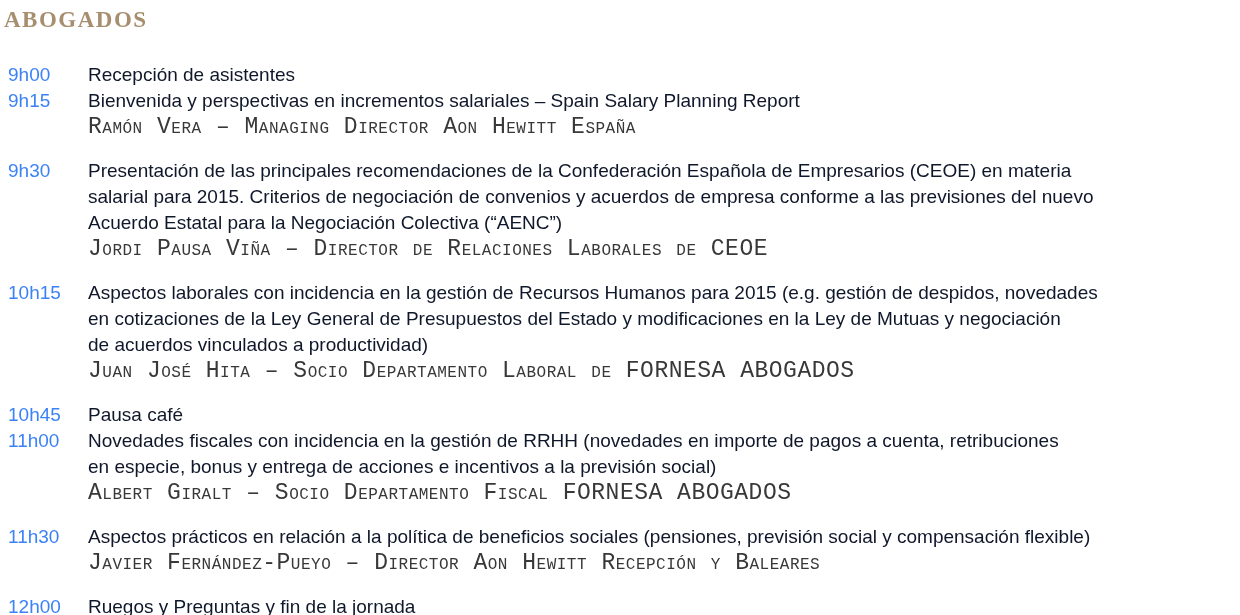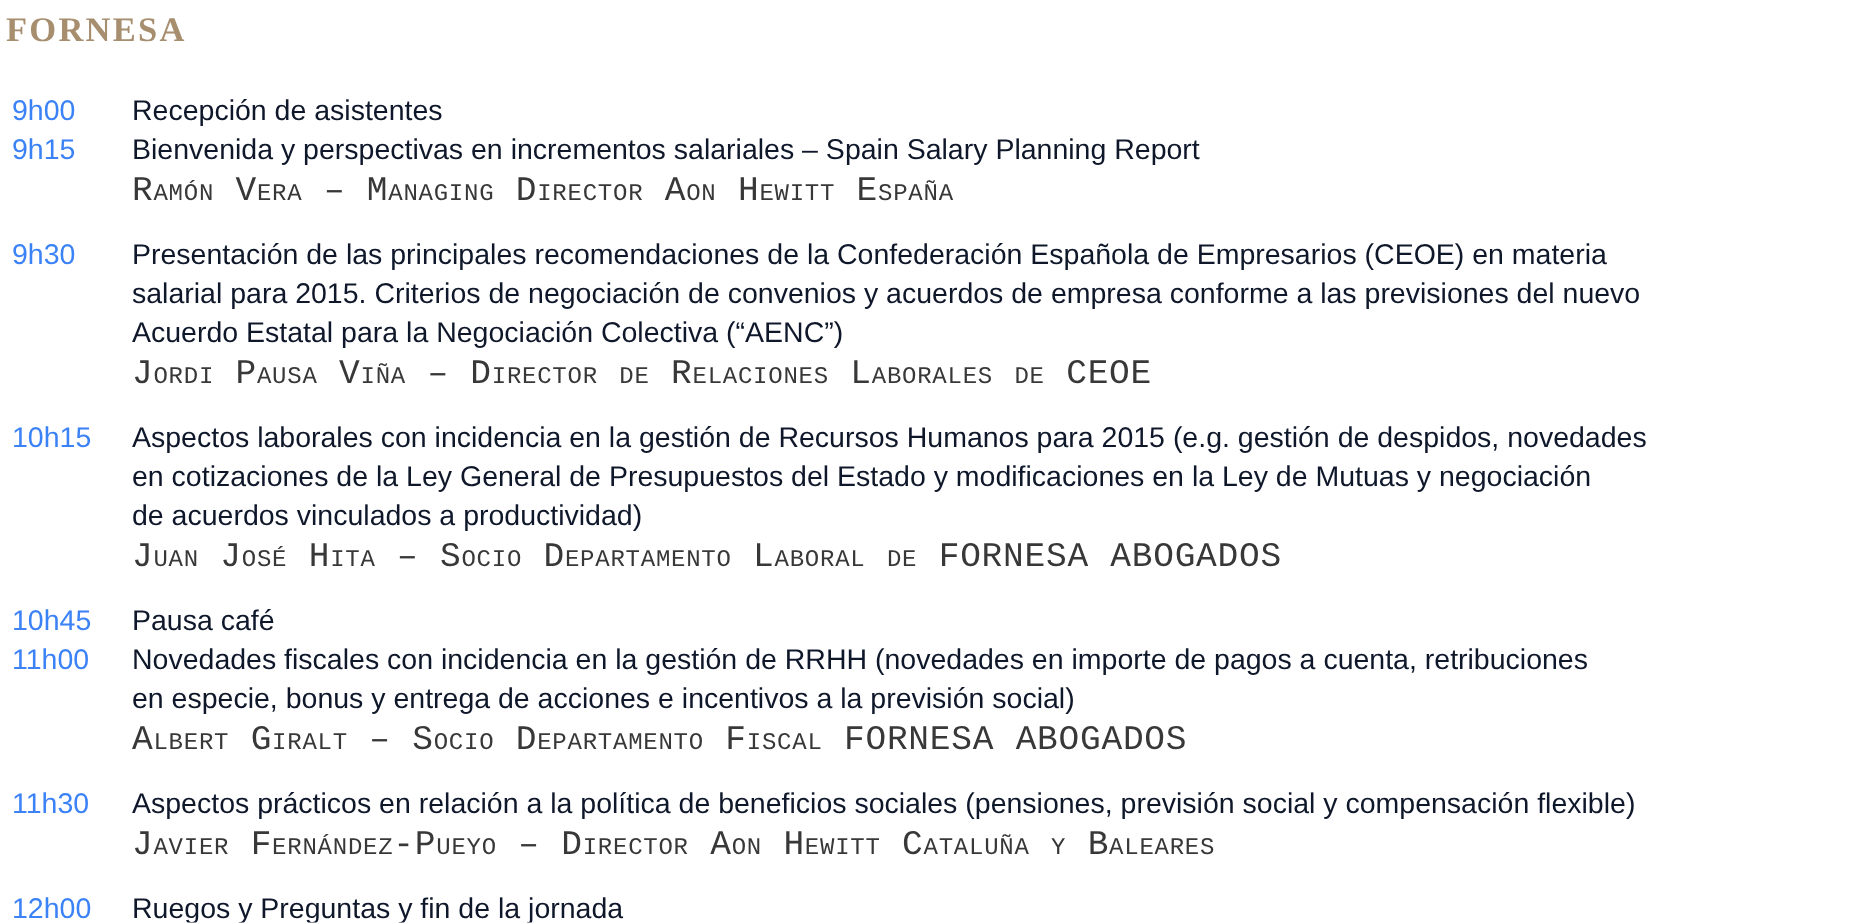--- a/index.html
+++ b/index.html
@@ -52,21 +52,21 @@
     letter-spacing: 0.5px;
     color: #383838;
     white-space: pre;
   }
 </style>
 </head>
 <body>
 
 <div class="page">
 
-  <div class="page-title">FORNESA</div>
+  <div class="page-title">ABOGADOS</div>
 
   <div class="schedule">
 
     <div class="row">
       <div class="time">9h00</div>
       <div class="desc">Recepción de asistentes</div>
     </div>
 
     <div class="row gap">
       <div class="time">9h15</div>
@@ -107,21 +107,21 @@
         <div class="desc">Novedades fiscales con incidencia en la gestión de RRHH (novedades en importe de pagos a cuenta, retribuciones
 en especie, bonus y entrega de acciones e incentivos a la previsión social)</div>
         <div class="speaker">Albert Giralt – Socio Departamento Fiscal FORNESA ABOGADOS</div>
       </div>
     </div>
 
     <div class="row gap">
       <div class="time">11h30</div>
       <div>
         <div class="desc">Aspectos prácticos en relación a la política de beneficios sociales (pensiones, previsión social y compensación flexible)</div>
-        <div class="speaker">Javier Fernández-Pueyo – Director Aon Hewitt Cataluña y Baleares</div>
+        <div class="speaker">Javier Fernández-Pueyo – Director Aon Hewitt Recepción y Baleares</div>
       </div>
     </div>
 
     <div class="row">
       <div class="time">12h00</div>
       <div class="desc">Ruegos y Preguntas y fin de la jornada</div>
     </div>
 
   </div>
 </div>

